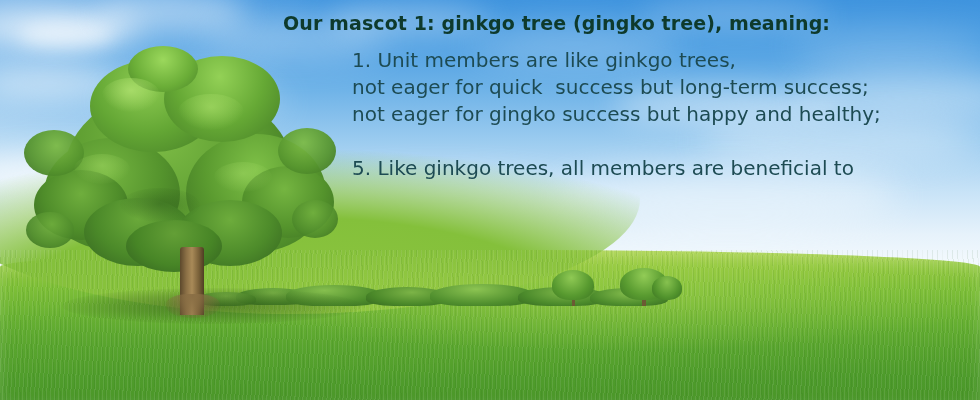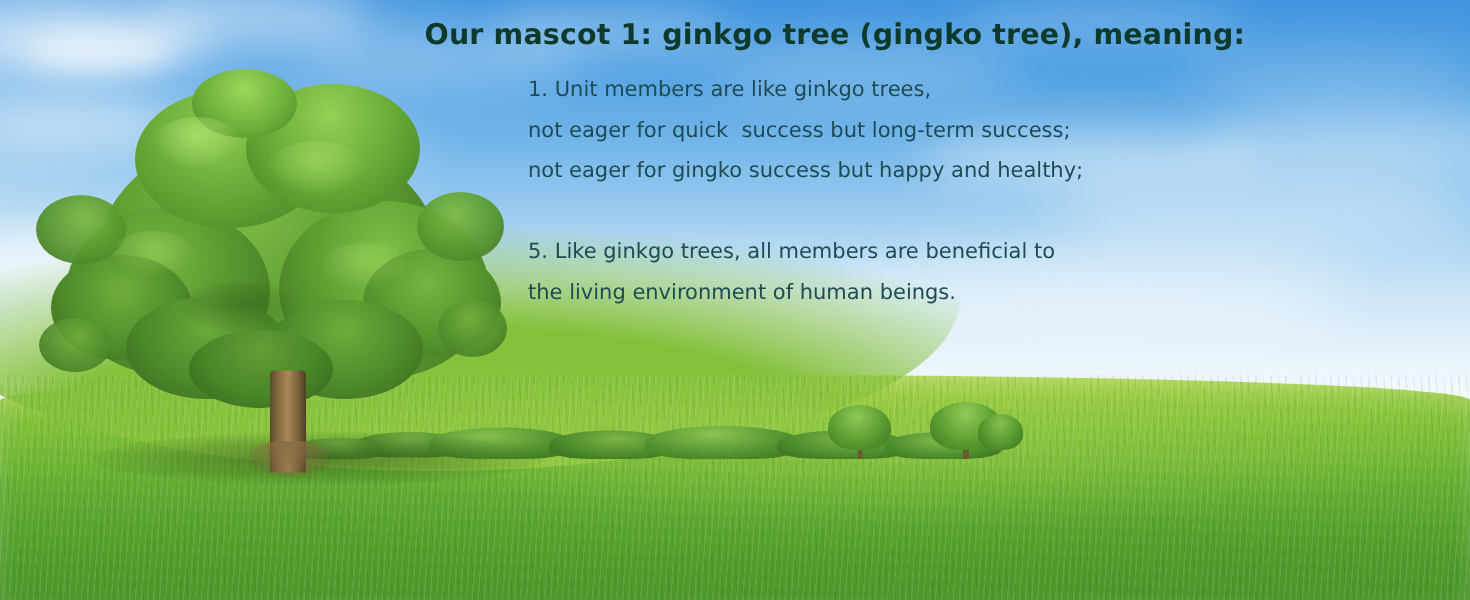--- a/index.html
+++ b/index.html
@@ -96,21 +96,21 @@
 
   
   #text-layer{position:absolute;left:0;top:0;width:980px;height:400px;}
   #headline{
     position:absolute;left:283px;top:12px;
     font-size:19px;font-weight:bold;letter-spacing:.1px;
     color:#0e3a2c;white-space:nowrap;
   }
   #body-block{
     position:absolute;left:352px;top:47px;width:560px;
-    font-size:14px;line-height:27px;color:#1d4b53;
+    font-size:20px;line-height:27px;color:#1d4b53;
   }
   #body-block p{margin:0;white-space:pre;}
   #body-block p.gap{margin-top:27px;}
 </style>
 </head>
 <body>
 
 <div id="banner">
 
   <div class="sky"></div>
@@ -197,17 +197,16 @@
   </div>
 
   <div id="text-layer">
     <div id="headline">Our mascot 1: ginkgo tree (gingko tree), meaning:</div>
 
     <div id="body-block">
       <p>1. Unit members are like ginkgo trees,</p>
       <p>not eager for quick  success but long-term success;</p>
       <p>not eager for gingko success but happy and healthy;</p>
       <p class="gap">5. Like ginkgo trees, all members are beneficial to</p>
-      <p>the living environment of human beings.</p>
     </div>
   </div>
 
 </div>
 
 </body></html>

